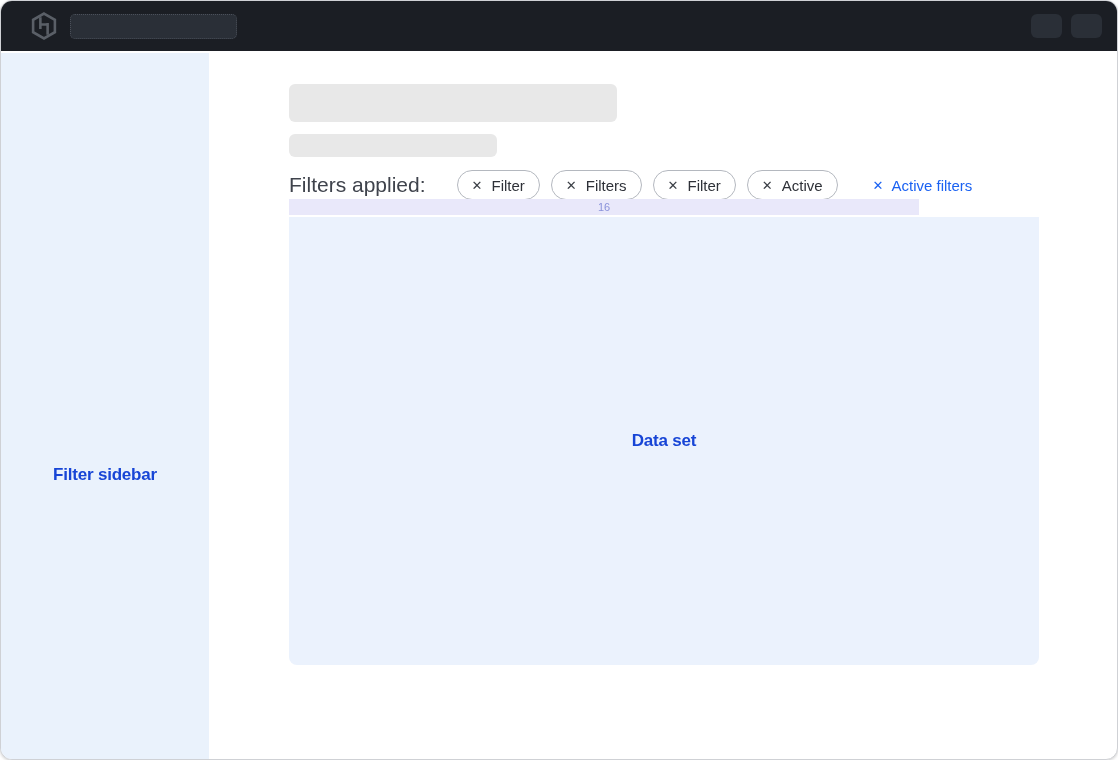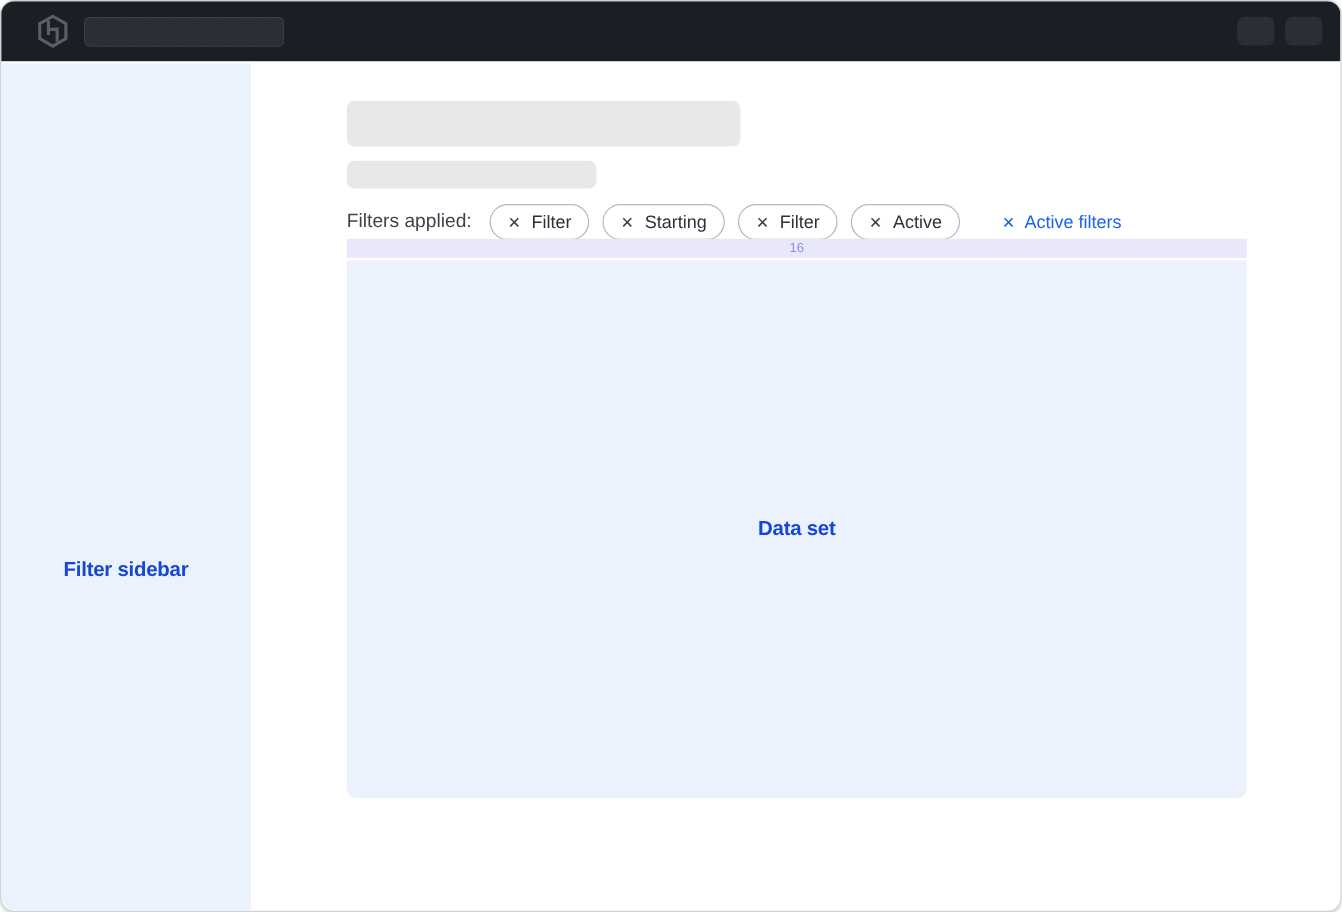--- a/index.html
+++ b/index.html
@@ -59,21 +59,21 @@
   .ph { position: absolute; background: #e8e8e8; border-radius: 6px; }
   .ph1 { left: 288px; top: 83px;  width: 328px; height: 38px; }
   .ph2 { left: 288px; top: 133px; width: 208px; height: 23px; }
   
   .filters-row {
     position: absolute; left: 288px; top: 169px; height: 30px;
     display: flex; align-items: center; gap: 11px;
     white-space: nowrap;
   }
   .filters-label {
-    font-size: 16px; color: #3f434c; margin-right: 4px;
+    font-size: 21px; color: #3f434c; margin-right: 20px;
   }
   .chip {
     display: inline-flex; align-items: center; gap: 9px;
     height: 30px; padding: 0 14px;
     background: #ffffff;
     border: 1px solid #b4b8bf;
     border-radius: 15px;
     font-family: "Liberation Sans", sans-serif;
     font-size: 15px; color: #2e3138;
     cursor: pointer;
@@ -84,21 +84,21 @@
     margin-left: 24px;
     font-size: 15px; font-weight: 500;
     color: #1b62f2;
     text-decoration: none;
     cursor: pointer;
   }
   .clear-link .clear-x { font-size: 13px; line-height: 1; }
   
   .count-strip {
     position: absolute; left: 288px; top: 198px;
-    width: 750px; height: 16px;
+    width: 630px; height: 16px;
     background: #e9e8fa;
     display: flex; align-items: center; justify-content: center;
   }
   .count-strip span { font-size: 11px; color: #8a92da; }
   .dataset-area {
     position: absolute; left: 288px; top: 216px;
     width: 750px; height: 448px;
     background: #ebf2fd;
     border-radius: 0 0 8px 8px;
     display: flex; align-items: center; justify-content: center;
@@ -138,21 +138,21 @@
   <div class="filters-row">
     <span class="filters-label">Filters applied:</span>
 
     <button class="chip">
       <span class="chip-x">✕</span>
       <span>Filter</span>
     </button>
 
     <button class="chip">
       <span class="chip-x">✕</span>
-      <span>Starting</span>
+      <span>Filters</span>
     </button>
 
     <button class="chip">
       <span class="chip-x">✕</span>
       <span>Filter</span>
     </button>
 
     <button class="chip">
       <span class="chip-x">✕</span>
       <span>Active</span>

